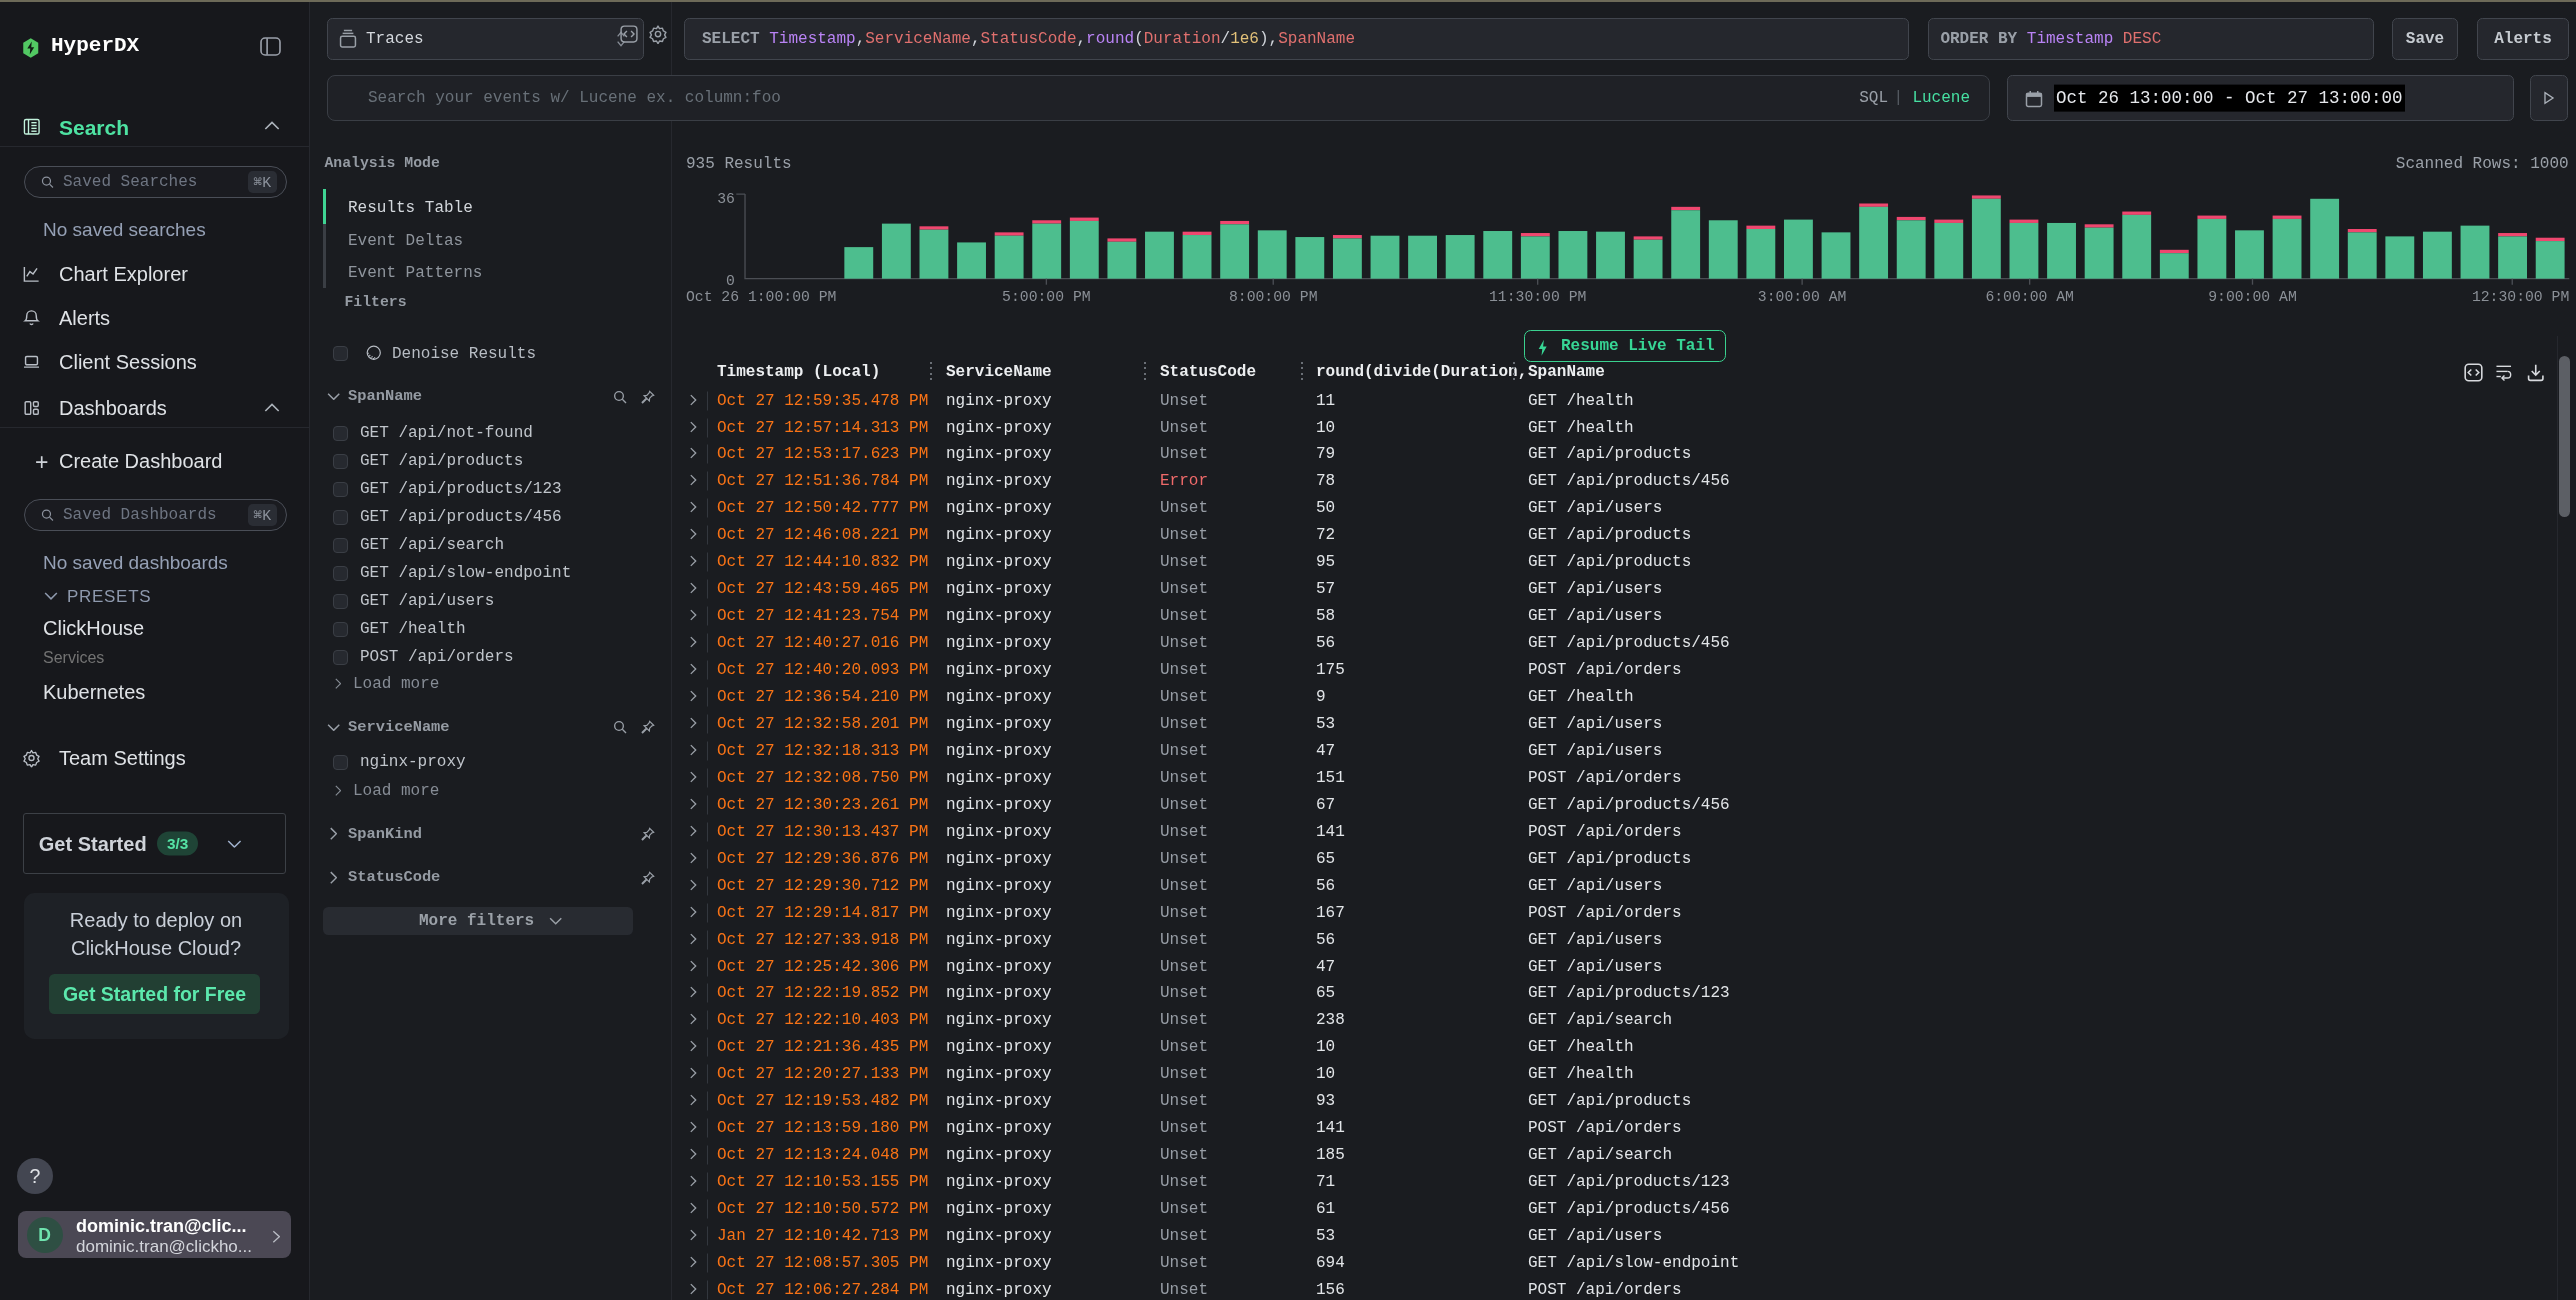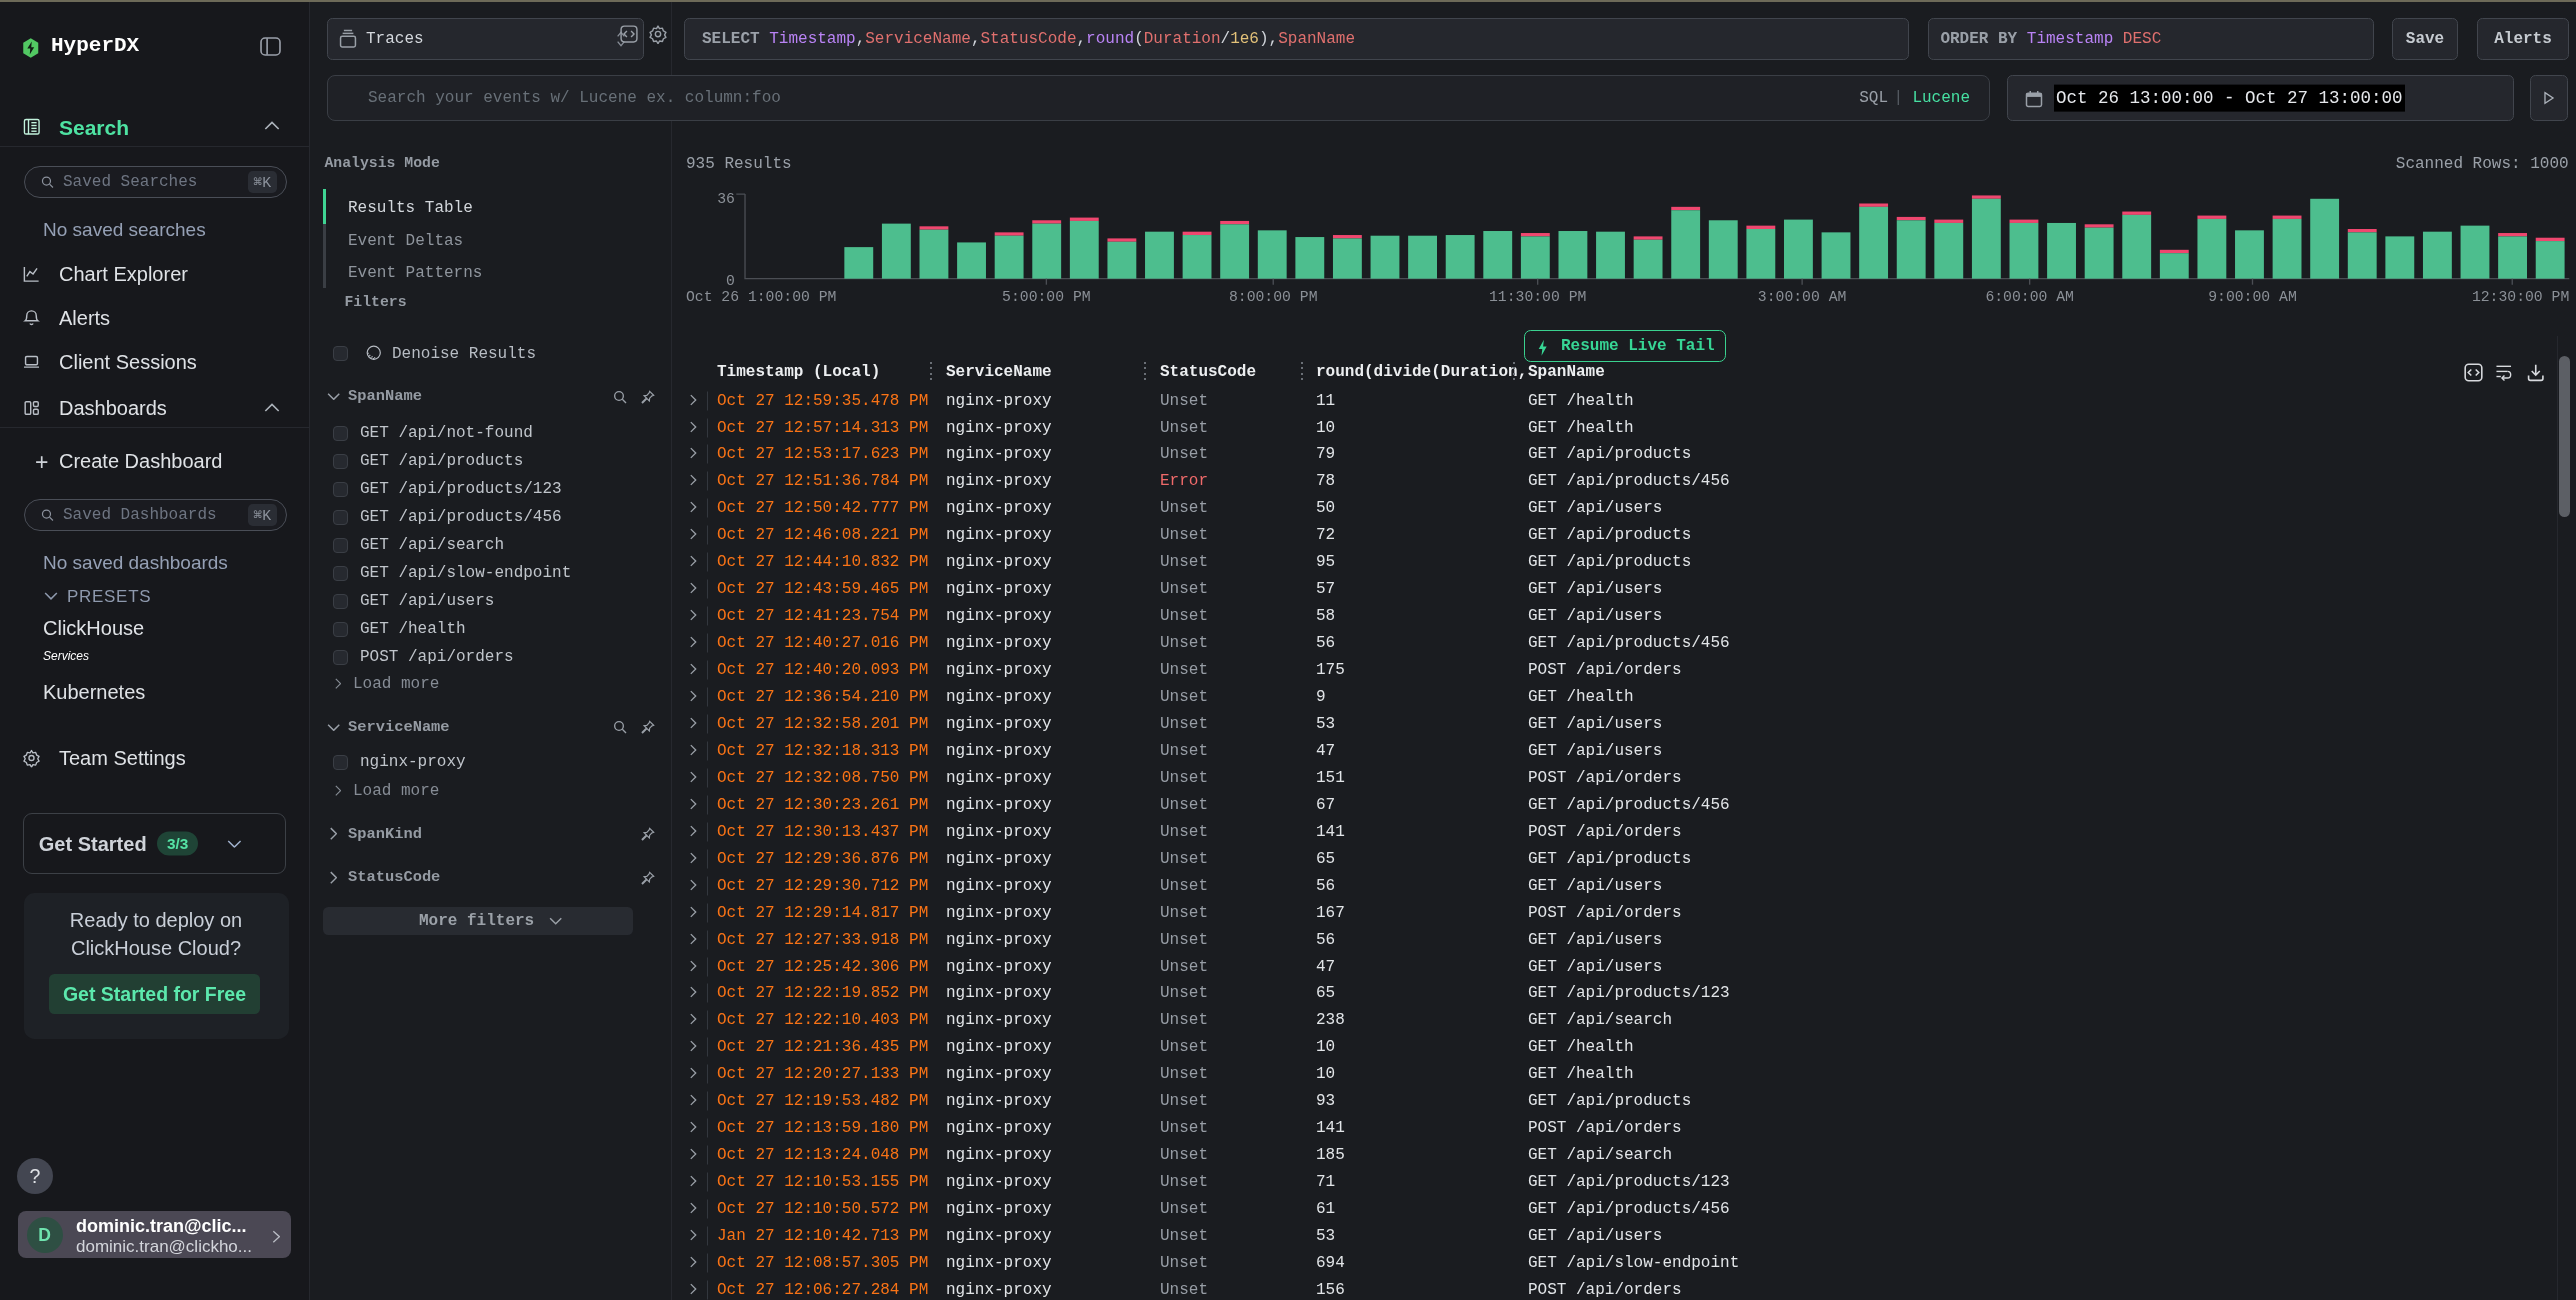--- a/index.html
+++ b/index.html
@@ -109,30 +109,30 @@
       </svg>
       <span class="ph">Saved Dashboards</span>
       <span class="kbd">⌘K</span>
     </div>
 <div class="abs" style="left:43px;top:550px;font-size:19px;color:#95a0b5;">No saved dashboards</div>
 <svg class="abs" style="left:44px;top:589px" width="14" height="8.7" viewBox="0 0 24 14" fill="none" stroke="#8e99ad" stroke-width="2.6">
       <polyline points="2,3 12,13 22,3"></polyline>
     </svg>
 <div class="abs" style="left:67px;top:585px;font-size:17px;letter-spacing:0.7px;color:#8e99ad;">PRESETS</div>
 <div class="abs" style="left:43px;top:615px;font-size:20px;color:#dfe2e6;">ClickHouse</div>
-<div class="abs" style="left:43px;top:647px;font-size:12px;color:#ffffff;font-style:italic;">Services</div>
+<div class="abs" style="left:43px;top:647px;font-size:16px;color:#737373;">Services</div>
 <div class="abs" style="left:43px;top:679px;font-size:20px;color:#dfe2e6;">Kubernetes</div>
 <div class="nav-item" style="top:742px;">
       <svg class="ico" viewBox="0 0 24 24" fill="none" stroke="currentColor" stroke-width="1.7">
         <circle cx="12" cy="12" r="3.2"></circle>
         <path d="M12 2.5 l1.8 3.1 3.5-.6 1.2 3.3 3 1.7-1.6 3 1.6 3-3 1.7-1.2 3.3-3.5-.6-1.8 3.1-1.8-3.1-3.5.6-1.2-3.3-3-1.7 1.6-3-1.6-3 3-1.7 1.2-3.3 3.5.6z" stroke-linejoin="round"></path>
       </svg>
       <span class="lbl">Team Settings</span>
     </div>
-<div class="abs" style="left:23px;top:811px;width:263px;height:61px;border:1.3px solid #3c4046;border-radius:9px;">
+<div class="abs" style="left:23px;top:811px;width:263px;height:61px;border:1.3px solid #3c4046;border-radius:3px;">
 <span class="abs" style="left:14.8px;top:50%;transform:translateY(-50%);font-size:20px;font-weight:bold;color:#cfd3d9;">Get Started</span>
 <span class="abs" style="left:133px;top:50%;transform:translateY(-50%);background:#1f4436;color:#55e3a5;font-weight:bold;font-size:15.4px;padding:3.4px 10px;border-radius:13.4px;">3/3</span>
 <svg class="abs" style="right:43px;top:50%;transform:translateY(-50%)" width="14.8" height="8.7" viewBox="0 0 24 14" fill="none" stroke="#9fb0cc" stroke-width="2.4">
         <polyline points="2,2 12,12 22,2"></polyline>
       </svg>
     </div>
 <div class="abs" style="left:23.5px;top:891px;width:265px;height:146px;background:#1e2126;border-radius:10.7px;">
 <div class="abs" style="left:0;top:16px;width:100%;text-align:center;font-size:20px;color:#c9cfd8;">Ready to deploy on</div>
 <div class="abs" style="left:0;top:44px;width:100%;text-align:center;font-size:20px;color:#c9cfd8;">ClickHouse Cloud?</div>
 <div class="abs" style="left:25.5px;top:81px;width:211px;height:40px;background:#223f33;border-radius:5.4px;">

